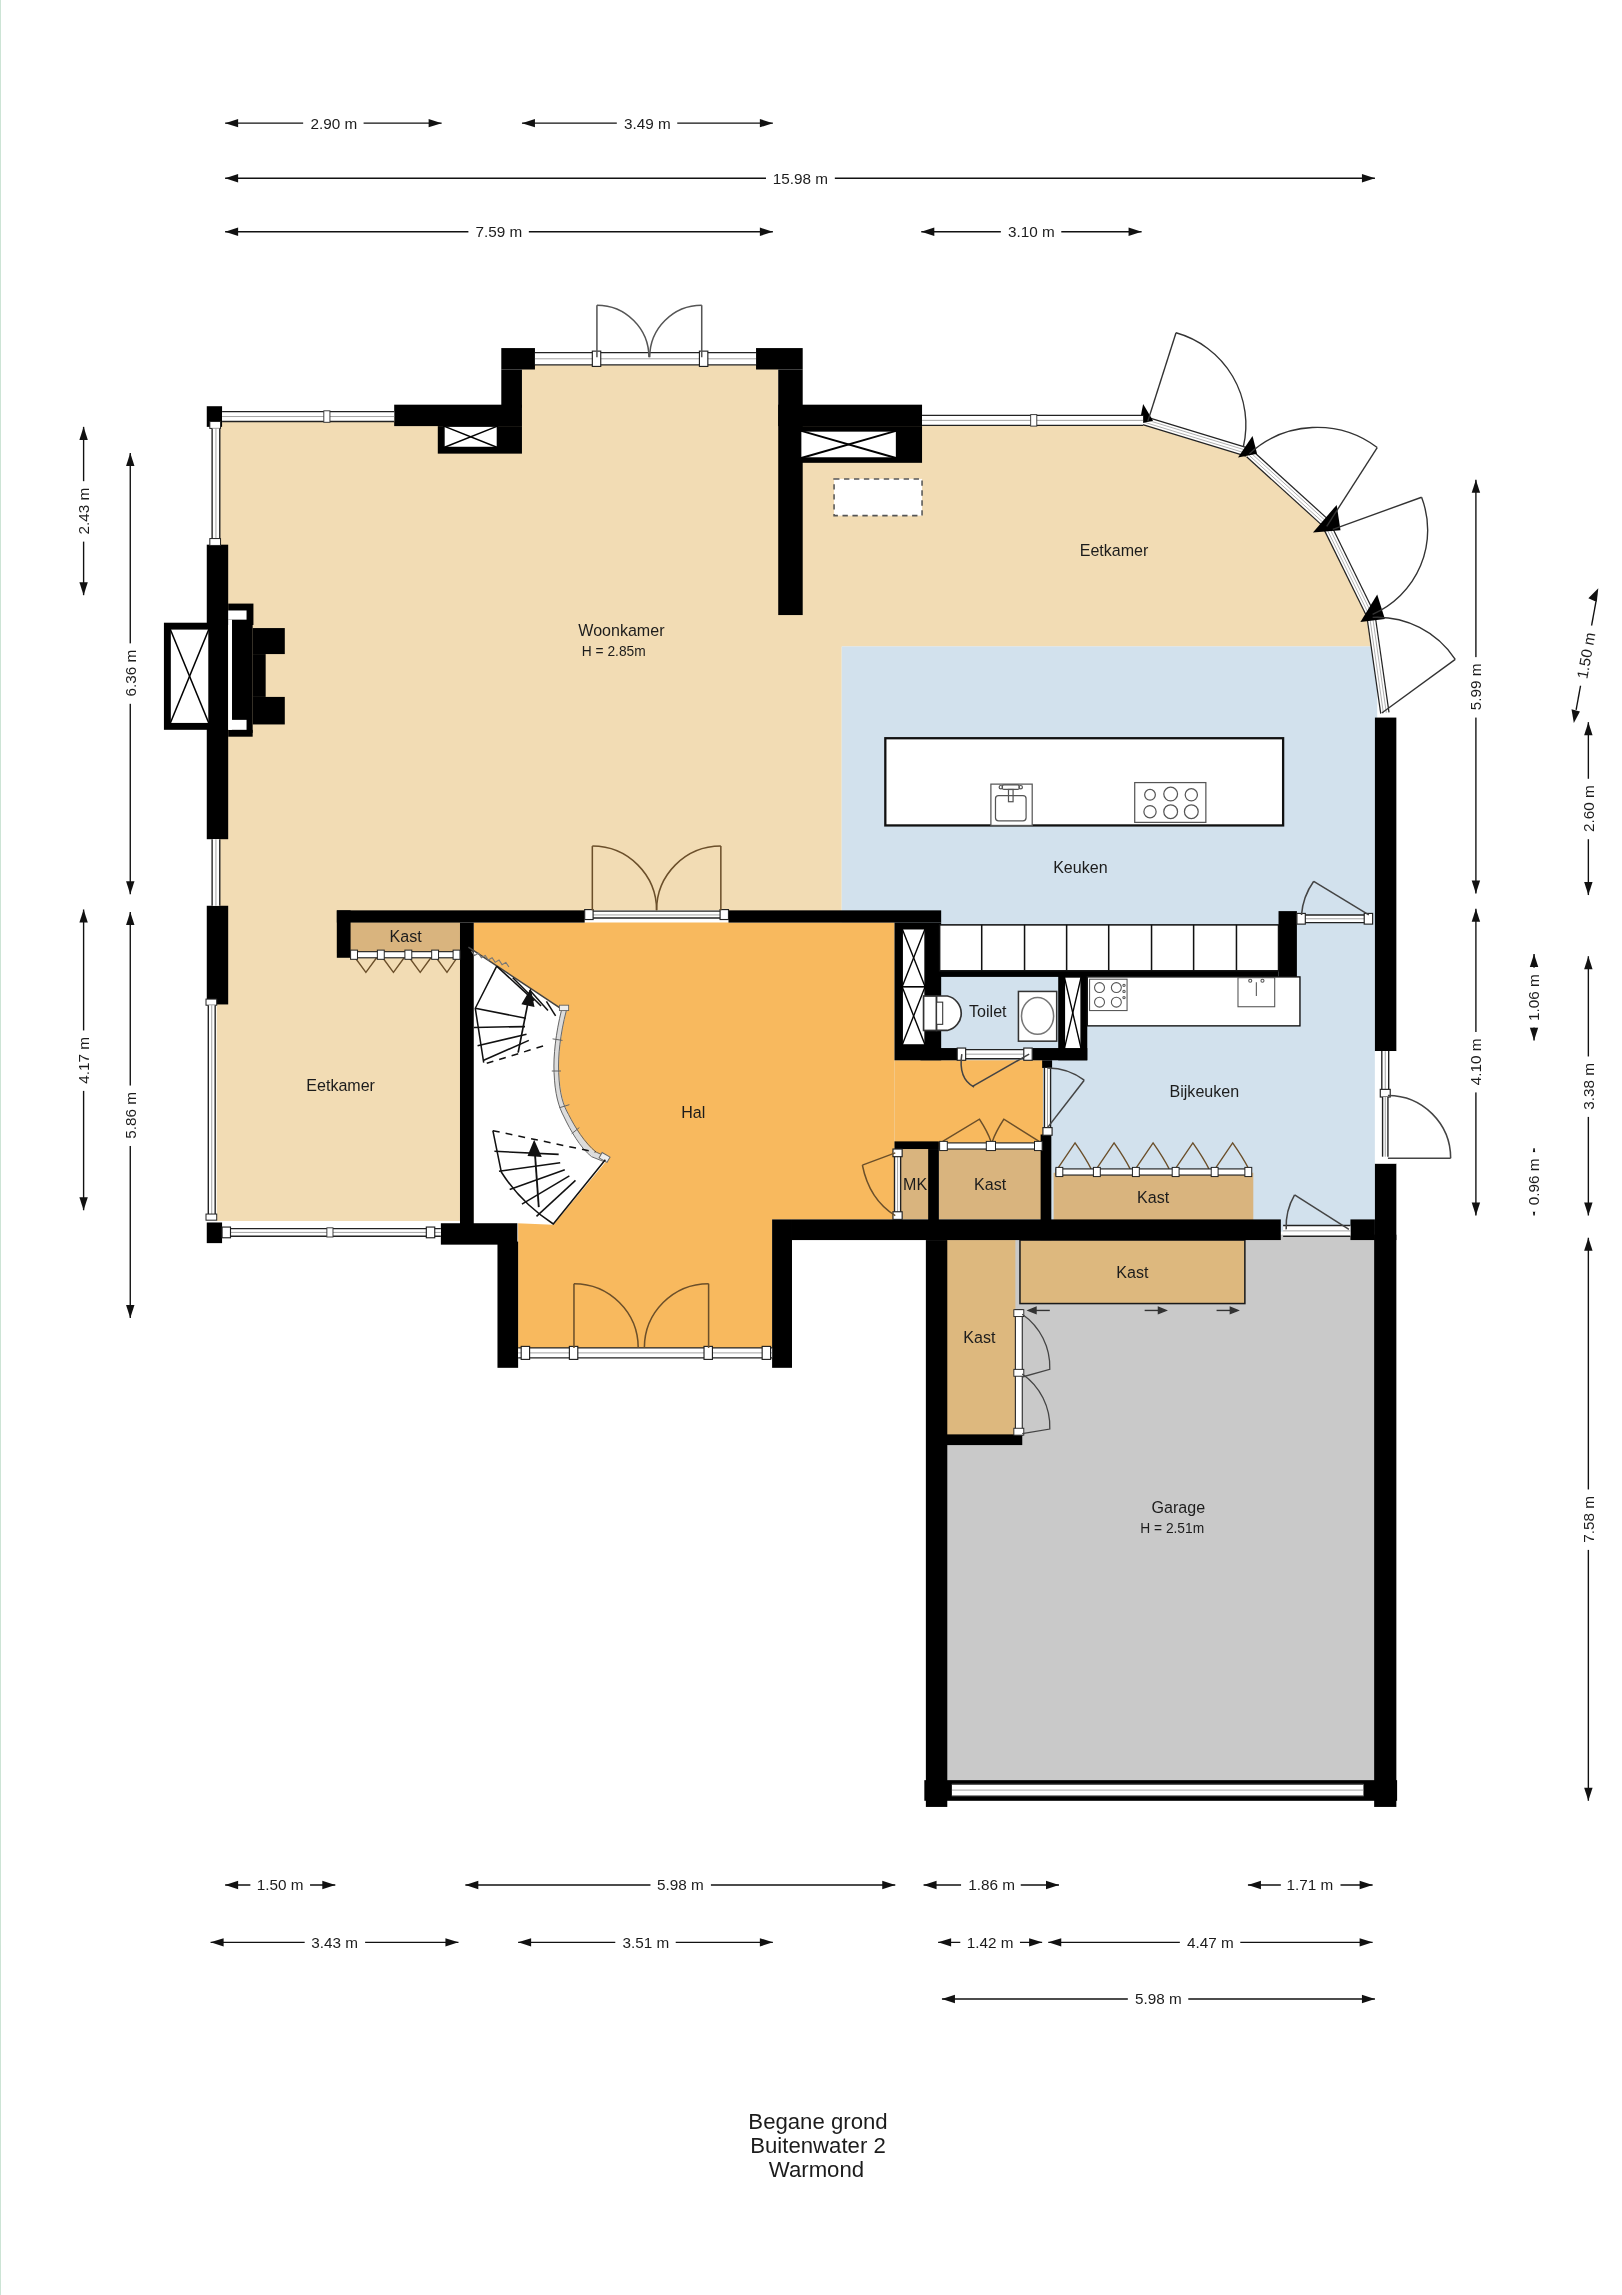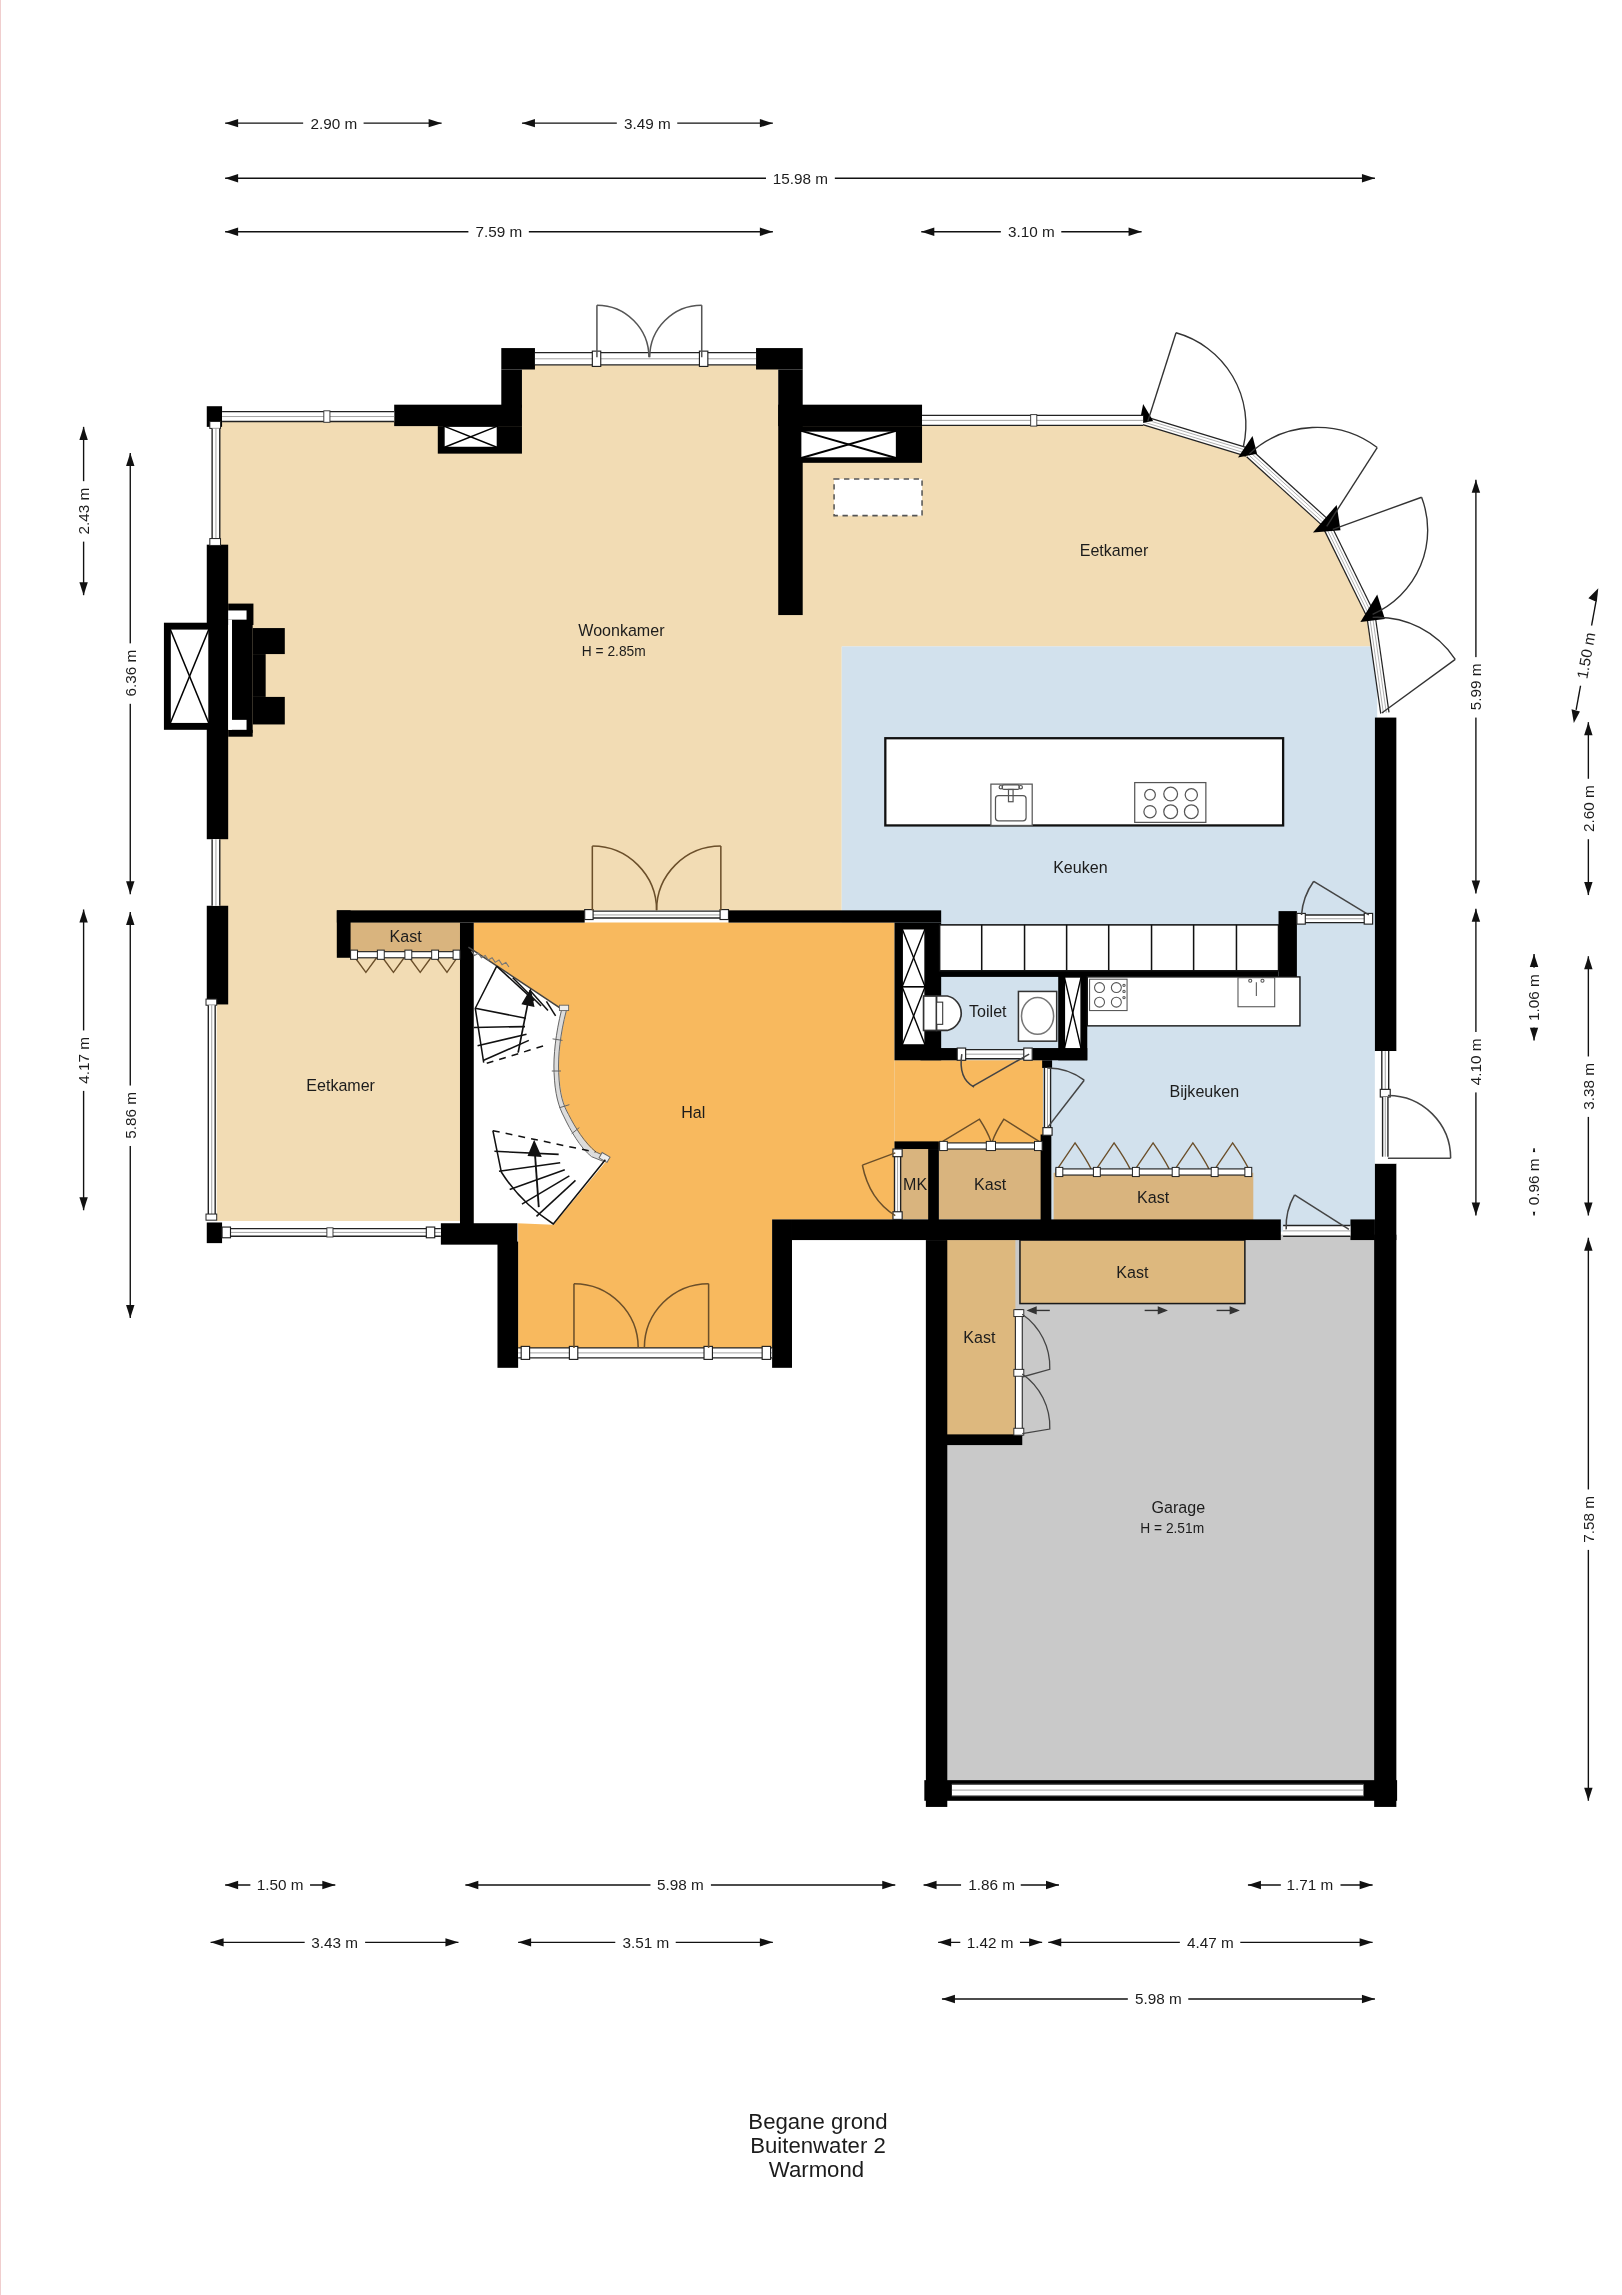--- a/index.html
+++ b/index.html
@@ -1,16 +1,16 @@
 <!DOCTYPE html>
 <html style="font-size:12.2px"><head>
 <meta charset="utf-8">
 <style>
   html,body{margin:0;padding:0;background:#fff;}
-  .page{width:1623px;height:2295px;position:relative;background:#b91c1c;overflow:hidden;}
+  .page{width:1623px;height:2295px;position:relative;background:#15803d;overflow:hidden;}
   svg{position:absolute;left:0;top:0;}
   text{font-family:"Liberation Sans", sans-serif;fill:#1c1c1c;}
   .rm{font-size:21px;}
   .sm{font-size:18px;}
   .lbl{font-size:21px;}
   .dim{font-size:20px;}
   .ttl{font-size:29px;}
 </style>
 </head>
 <body>

